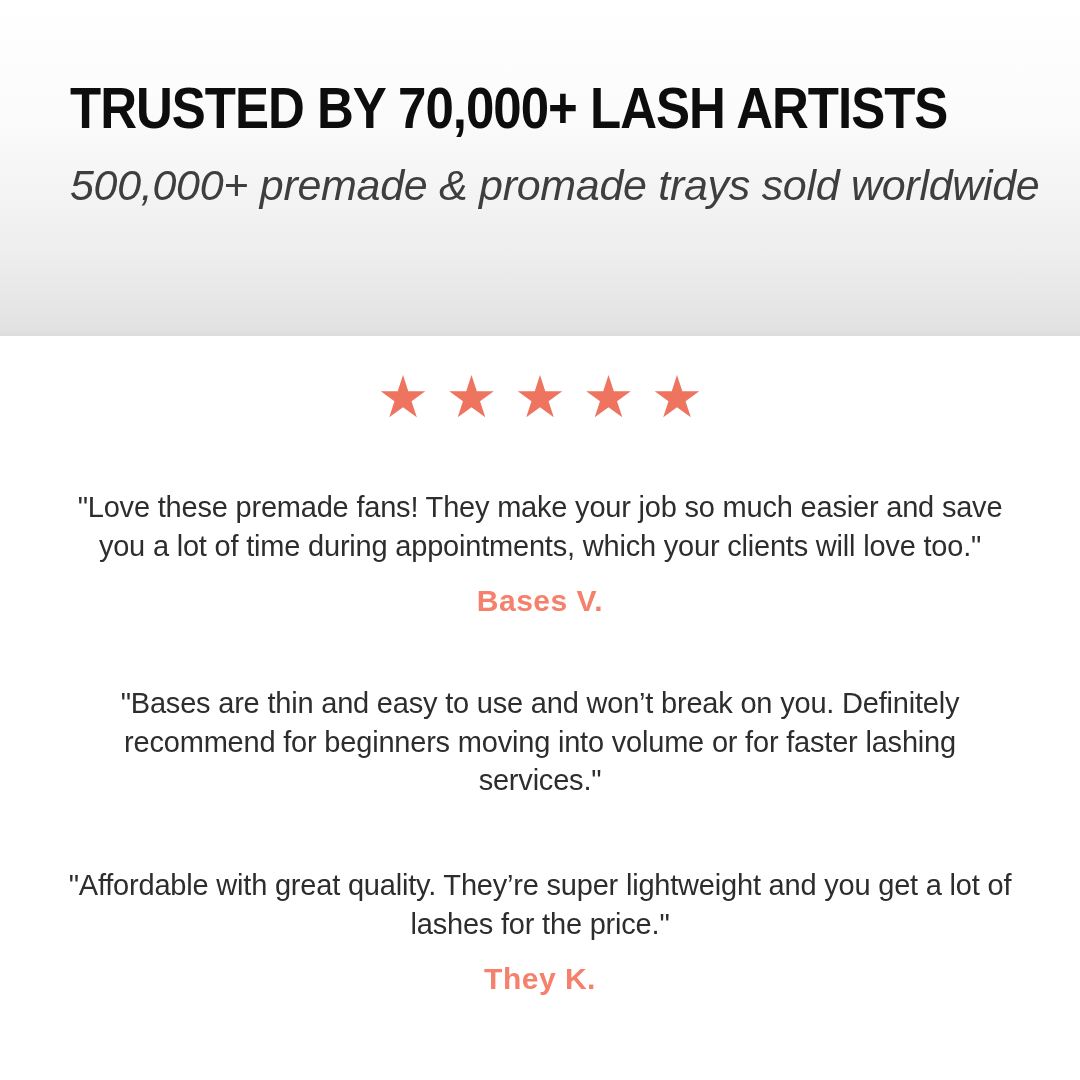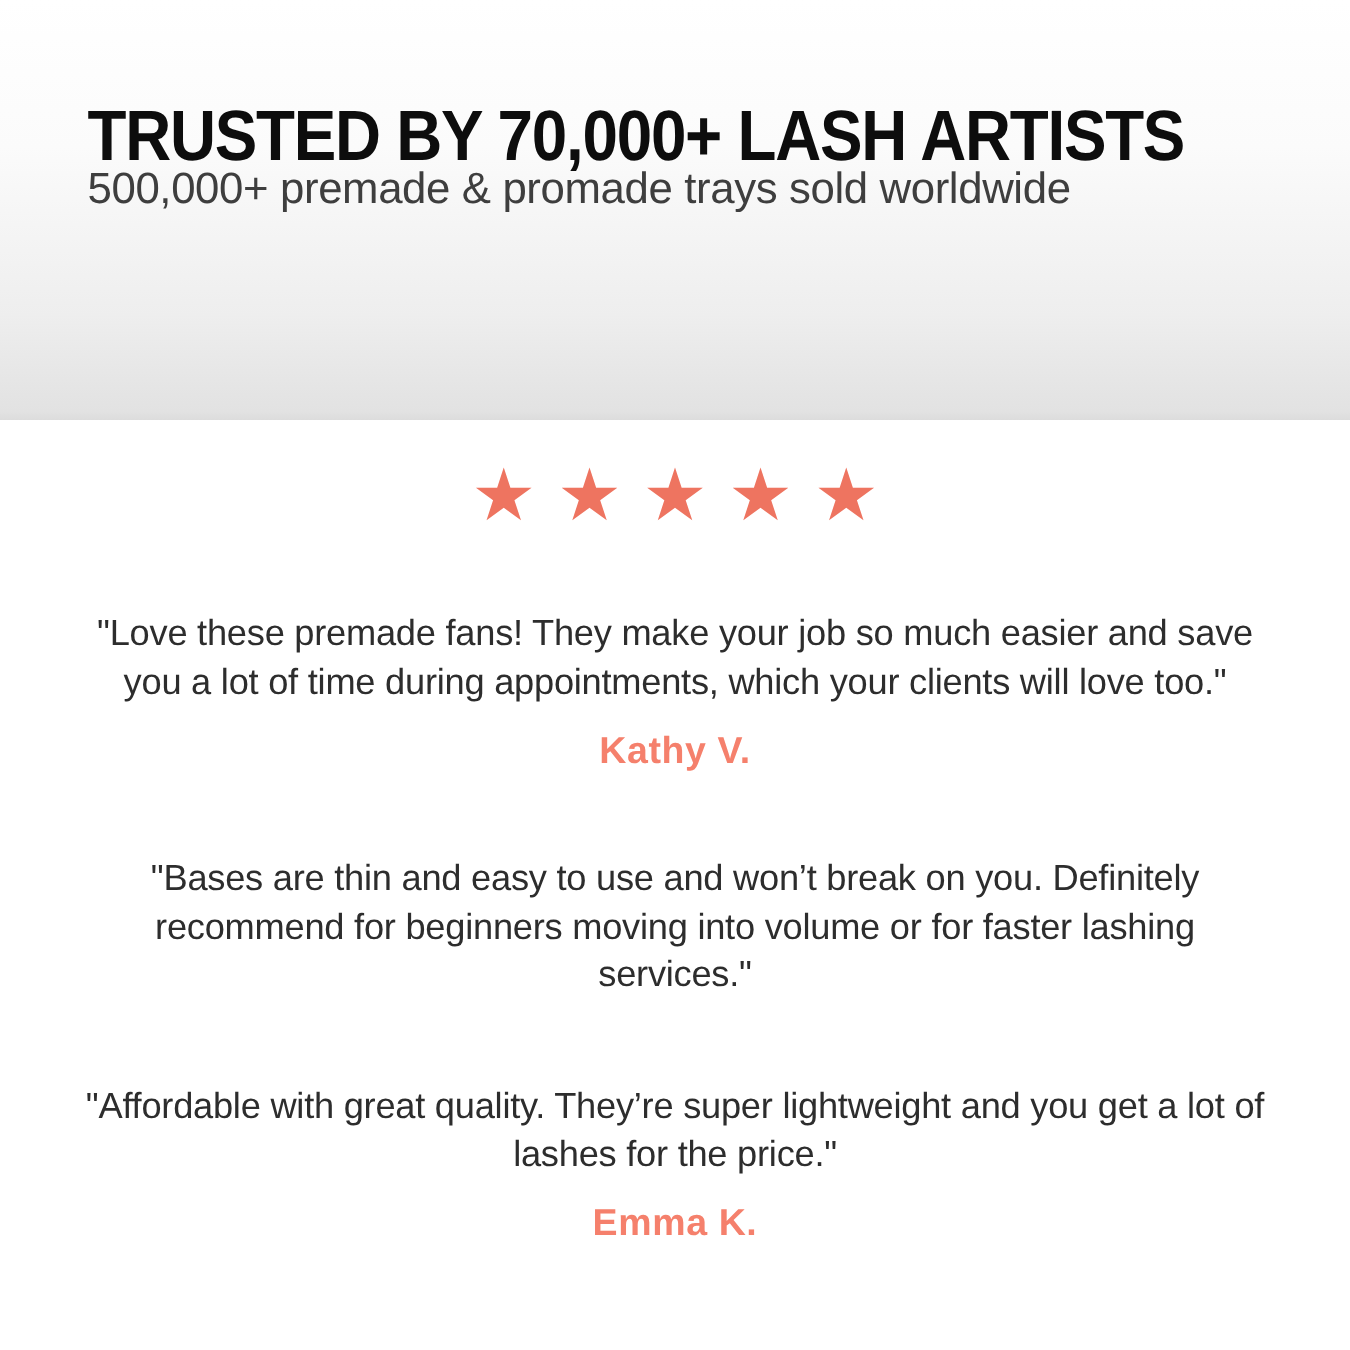--- a/index.html
+++ b/index.html
@@ -32,25 +32,27 @@
     font-weight: 800;
     letter-spacing: -1px;
     color: #0d0d0d;
     line-height: 1.0;
     transform: scale(1.0, 1.12);
     transform-origin: left top;
     white-space: nowrap;
   }
 
   .subheadline {
-    font-size: 35px;
+    margin-top: 30px;
+    font-size: 43px;
     font-weight: 400;
     letter-spacing: -0.3px;
     color: #3e3e3e;
     white-space: nowrap;
+    font-style: italic;
   }
 
   
   .stars-row {
     margin-top: 32px;
     text-align: center;
     line-height: 1;
     height: 62px;
   }
 
@@ -106,27 +108,27 @@
     <span class="star">★</span>
     <span class="star">★</span>
     <span class="star">★</span>
     <span class="star">★</span>
   </div>
 
   <div class="testimonials">
 
     <div class="testimonial">
       <div class="quote">"Love these premade fans! They make your job so much easier and save you a lot of time during appointments, which your clients will love too."</div>
-      <div class="author">Kathy V.</div>
+      <div class="author">Bases V.</div>
     </div>
 
     <div class="testimonial">
       <div class="quote">"Bases are thin and easy to use and won’t break on you. Definitely recommend for beginners moving into volume or for faster lashing services."</div>
     </div>
 
     <div class="testimonial">
       <div class="quote">"Affordable with great quality. They’re super lightweight and you get a lot of lashes for the price."</div>
-      <div class="author">Emma K.</div>
+      <div class="author">They K.</div>
     </div>
 
   </div>
 
 </div>
 
 </body></html>

